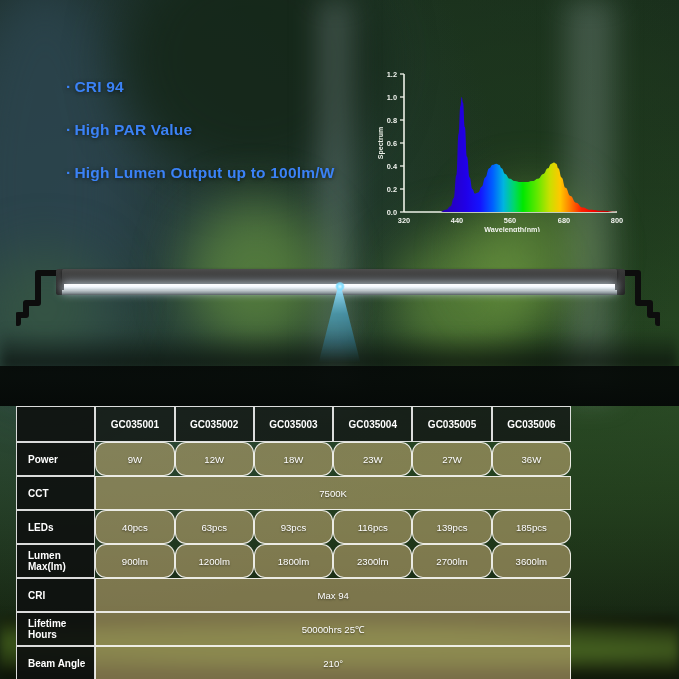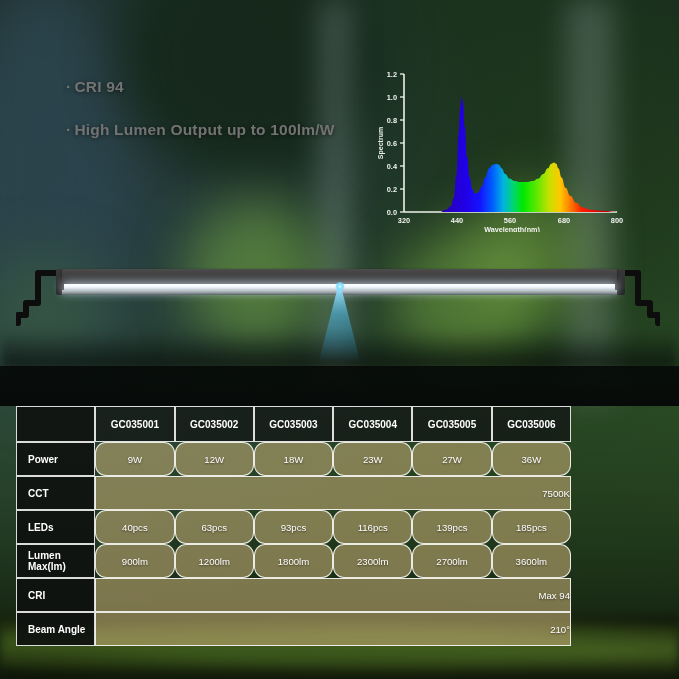--- a/index.html
+++ b/index.html
@@ -37,21 +37,21 @@
   }
   .dark-band2{
     position:absolute;left:0;right:0;top:330px;height:40px;
     background:linear-gradient(180deg,rgba(8,14,10,0) 0%,rgba(8,14,10,.85) 100%);
     filter:blur(6px);
   }
 
   
   .features{position:absolute;left:66px;top:78px;width:330px;}
   .feature{
-    color:#737373;font-weight:bold;font-size:15.5px;letter-spacing:.2px;
+    color:#3b82f6;font-weight:bold;font-size:15.5px;letter-spacing:.2px;
     margin-bottom:25px;text-shadow:0 1px 4px rgba(0,0,0,.55);white-space:nowrap;
   }
   .feature .dot{margin-right:3px;}
 
   
   .chart{position:absolute;left:372px;top:62px;width:256px;height:170px;}
   .chart svg{display:block;}
   .axis-txt{fill:#f2f4ef;font-family:"Liberation Sans",sans-serif;font-size:7.4px;font-weight:bold;}
   .axis-title{fill:#f2f4ef;font-family:"Liberation Sans",sans-serif;font-size:7.2px;font-weight:bold;}
   .ylab{fill:#eef1ea;font-family:"Liberation Sans",sans-serif;font-size:7px;font-weight:bold;}
@@ -108,21 +108,21 @@
     background:rgba(14,17,16,.90);
     margin-left:24px;
   }
   td.colhead{
     font-weight:bold;font-size:10px;
     background:rgba(20,24,23,.80);
     height:34px;
   }
   td.corner{background:rgba(14,17,16,.90);}
   td.val{background:rgba(196,172,118,.58);text-shadow:0 1px 2px rgba(0,0,0,.5);border-radius:11px;}
-  td.merged{background:rgba(196,172,118,.58);text-shadow:0 1px 2px rgba(0,0,0,.5);text-align:right;}
+  td.merged{background:rgba(196,172,118,.58);text-shadow:0 1px 2px rgba(0,0,0,.5);}
 </style>
 </head>
 <body>
 
 <div id="stage">
 
   <div class="bg bg-base"></div>
   <div class="blob" style="left:-40px;top:-20px;width:170px;height:420px;background:rgba(44,68,78,.85);"></div>
   <div class="blob" style="left:120px;top:-60px;width:260px;height:240px;background:rgba(20,38,24,.85);"></div>
   <div class="pane" style="left:318px;top:0;width:34px;height:400px;background:rgba(150,170,172,.30);"></div>
@@ -131,20 +131,23 @@
   <div class="blob" style="left:392px;top:230px;width:150px;height:140px;background:rgba(126,176,72,.5);"></div>
   <div class="blob" style="left:470px;top:186px;width:120px;height:130px;background:rgba(132,182,76,.45);"></div>
   <div class="blob" style="left:-20px;top:250px;width:130px;height:120px;background:rgba(60,96,62,.55);"></div>
   <div class="dark-band2"></div>
   <div class="dark-band"></div>
   <div class="bg-bottom"></div>
 
   <div class="features">
     <div class="feature">
       <span class="dot">·</span><span>CRI 94</span>
+    </div>
+    <div class="feature">
+      <span class="dot">·</span><span>High PAR Value</span>
     </div>
     <div class="feature">
       <span class="dot">·</span><span>High Lumen Output up to 100lm/W</span>
     </div>
   </div>
 
   <div class="chart">
     <svg width="256" height="170" viewBox="0 0 256 170">
       <defs>
         <linearGradient id="specGrad" x1="0" y1="0" x2="1" y2="0">
@@ -254,20 +257,24 @@
           <td class="val">1800lm</td>
           <td class="val">2300lm</td>
           <td class="val">2700lm</td>
           <td class="val">3600lm</td>
         </tr>
         <tr>
           <td class="rowhead">CRI</td>
           <td class="merged" colspan="6">Max 94</td>
         </tr>
         <tr>
+          <td class="rowhead">Lifetime Hours</td>
+          <td class="merged" colspan="6">50000hrs 25℃</td>
+        </tr>
+        <tr>
           <td class="rowhead">Beam Angle</td>
           <td class="merged" colspan="6">210°</td>
         </tr>
       </tbody>
     </table>
   </div>
 
 </div>
 
 </body></html>

